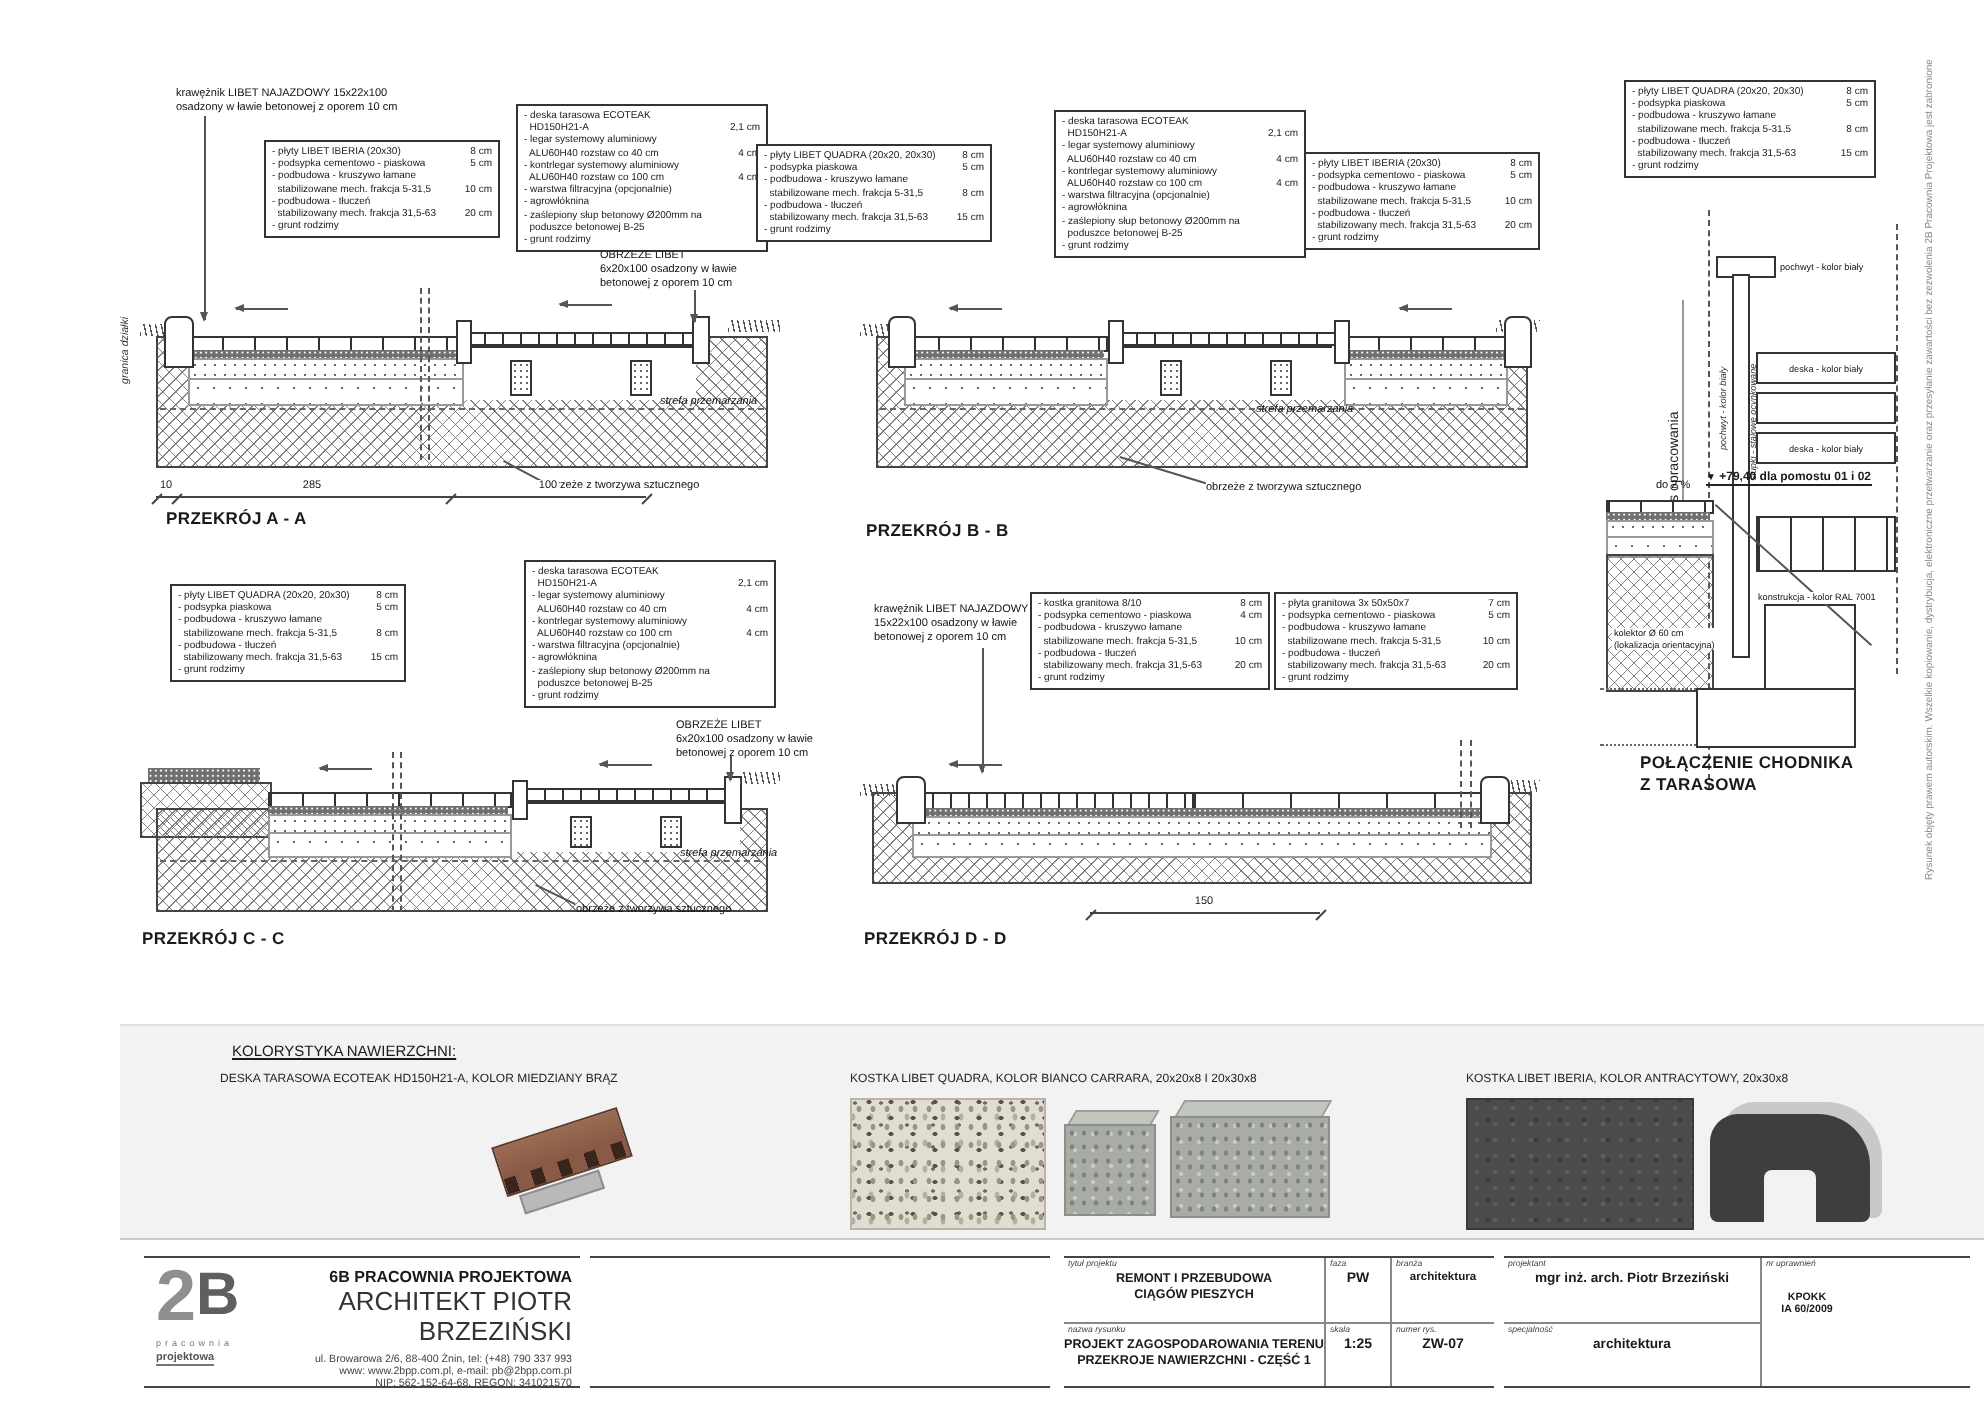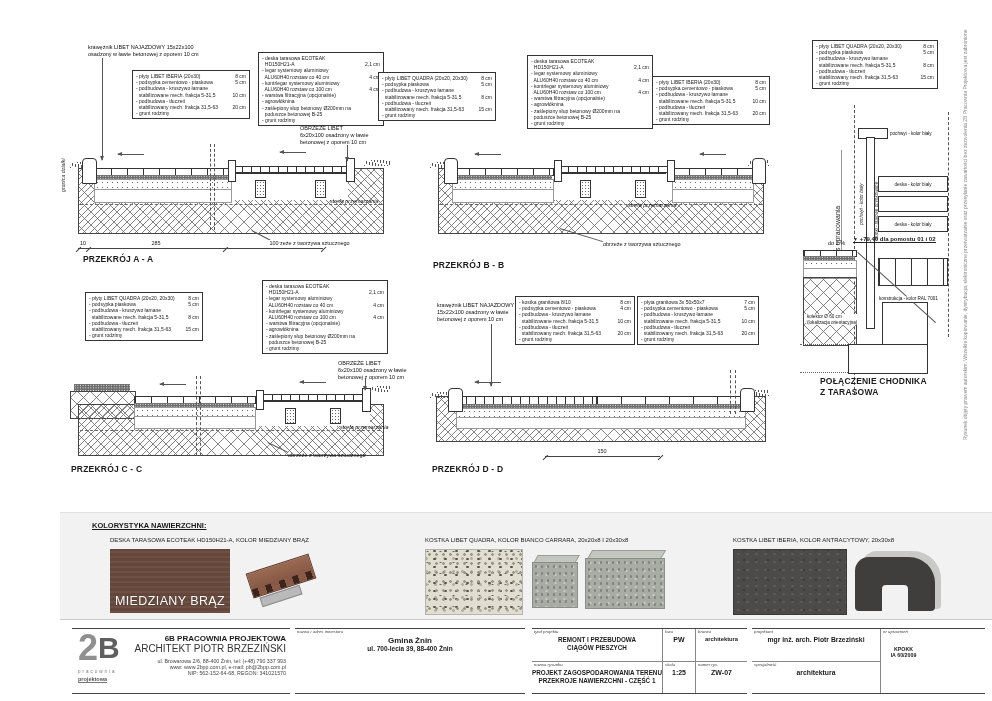--- a/index.html
+++ b/index.html
@@ -627,28 +627,25 @@
   <div class="edge" style="left:848px;top:344px;width:78px;height:28px"></div>
   <div class="dotline" style="left:800px;top:344px;width:48px"></div>
   <div class="dotline" style="left:800px;top:372px;width:48px"></div>
   <div class="lbl lbl-sm" style="left:806px;top:314px;background:#fff;padding:0 1px;z-index:5">kolektor Ø 60 cm
 (lokalizacja orientacyjna)</div>
 
   <div class="sec-title" style="left:820px;top:376px;line-height:1.35">POŁĄCZENIE CHODNIKA
 Z TARASOWA</div>
 
   <div id="kolor-band">
-    <div class="a" style="left:32px;top:8px;font-size:7.5px;font-weight:bold;text-decoration:underline">KOLORYSTYKA NAWIERZCHNI:</div>
+    <div class="a" style="left:56px;top:8px;font-size:7.5px;font-weight:normal;text-decoration:underline">KOLORYSTYKA NAWIERZCHNI:</div>
     <div class="k-label" style="left:50px;top:24px">DESKA TARASOWA ECOTEAK HD150H21-A, KOLOR MIEDZIANY BRĄZ</div>
     <div class="k-label" style="left:365px;top:24px">KOSTKA LIBET QUADRA, KOLOR BIANCO CARRARA, 20x20x8 I 20x30x8</div>
     <div class="k-label" style="left:673px;top:24px">KOSTKA LIBET IBERIA, KOLOR ANTRACYTOWY, 20x30x8</div>
 
-    <div class="a" style="left:50px;top:36px;width:120px;height:64px;background:#64463a;background-image:repeating-linear-gradient(0deg,rgba(255,255,255,.06) 0 2px,transparent 2px 5px)">
-      <div class="a" style="left:0;right:0;bottom:5px;text-align:center;color:#fff;font-size:12.5px;letter-spacing:.4px;text-shadow:0 0 1px #3a241c">MIEDZIANY BRĄZ</div>
-    </div>
     <div class="a" style="left:186px;top:38px;width:70px;height:60px">
       <div class="a" style="left:2px;top:12px;width:64px;height:24px;transform:rotate(-18deg);background:linear-gradient(#9b6a52,#7d5140);border:1px solid #5d3b2c">
         <div class="a" style="left:0;right:0;bottom:0;height:8px;background:repeating-linear-gradient(90deg,#3a241c 0 6px,#8a5a46 6px 14px)"></div>
       </div>
       <div class="a" style="left:14px;top:40px;width:40px;height:8px;background:#b9b9b9;border:1px solid #8d8d8d;transform:rotate(-18deg)"></div>
     </div>
 
     <div class="granite a" style="left:365px;top:36px;width:96px;height:64px;border:1px solid #b9b4a8"></div>
     <div class="a" style="left:472px;top:42px;width:46px;height:52px">
       <div class="blocktop" style="left:3px;top:0;width:40px;height:8px;transform:skewX(-30deg)"></div>
@@ -670,33 +667,28 @@
 
   <div class="tb-cell" style="left:72px;top:628px;width:218px;height:64px">
     <div class="a" style="left:4px;top:6px;width:58px;height:52px">
       <span class="a" style="left:2px;top:-8px;font-size:36px;font-weight:bold;color:#8f8f8f">2</span>
       <span class="a" style="left:22px;top:-4px;font-size:30px;font-weight:bold;color:#5f5f5f">B</span>
       <span class="a" style="left:2px;top:34px;font-size:4.5px;letter-spacing:2px;color:#777">pracownia</span>
       <span class="a" style="left:2px;top:41px;font-size:5.5px;font-weight:bold;color:#555;border-bottom:1px solid #777">projektowa</span>
     </div>
     <div class="a" style="left:62px;top:5px;width:152px;text-align:right">
       <div style="font-size:8px;font-weight:bold">6B PRACOWNIA PROJEKTOWA</div>
-      <div style="font-size:10px;color:#333">ARCHITEKT PIOTR BRZEZIŃSKI</div>
+      <div style="font-size:13px;color:#333">ARCHITEKT PIOTR BRZEZIŃSKI</div>
       <div style="font-size:5.3px;margin-top:4px;color:#444">ul. Browarowa 2/6, 88-400 Żnin, tel: (+48) 790 337 993</div>
       <div style="font-size:5.3px;color:#444">www: www.2bpp.com.pl, e-mail: pb@2bpp.com.pl</div>
       <div style="font-size:5.3px;color:#444">NIP: 562-152-64-68, REGON: 341021570</div>
     </div>
   </div>
 
   <div class="tb-cell" style="left:295px;top:628px;width:230px;height:64px">
-    <div style="height:30px">
-      <div class="tb-label">nazwa i adres inwestora</div>
-      <div class="tb-val-b" style="font-size:8px">Gmina Żnin</div>
-      <div class="tb-val-b" style="font-size:6.5px">ul. 700-lecia 39, 88-400 Żnin</div>
-    </div>
   </div>
 
   <div class="tb-cell" style="left:532px;top:628px;width:215px;height:64px;display:flex;flex-direction:column">
     <div class="hline" style="display:flex;height:32px">
       <div style="width:130px">
         <div class="tb-label">tytuł projektu</div>
         <div class="tb-val-b" style="font-size:6.3px;white-space:pre-line;line-height:1.25">REMONT I PRZEBUDOWA
 CIĄGÓW PIESZYCH</div>
       </div>
       <div class="vline" style="width:32px">

